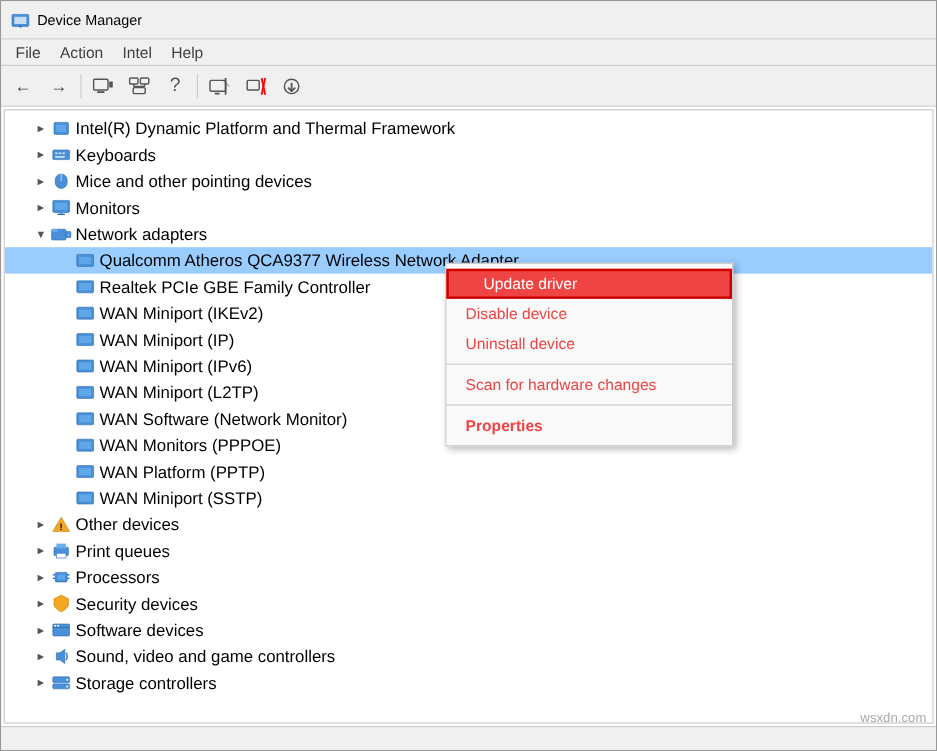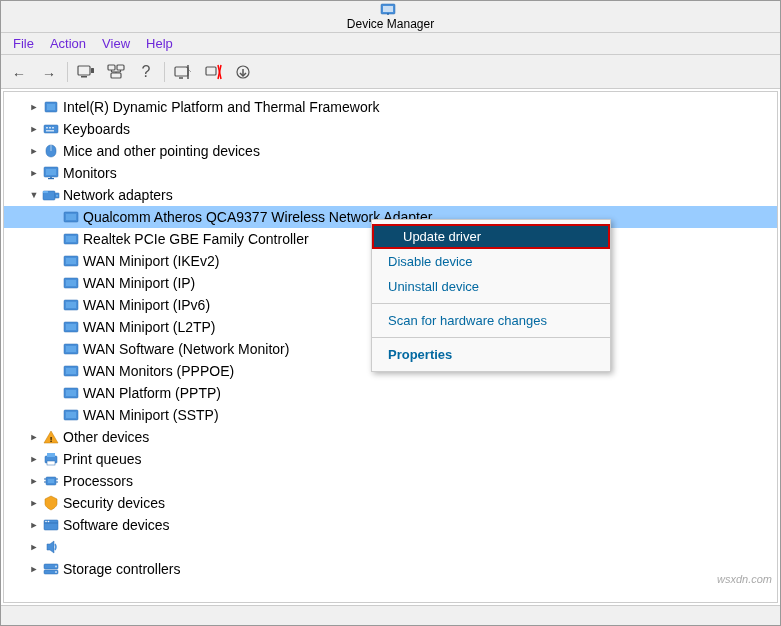--- a/index.html
+++ b/index.html
@@ -14,21 +14,20 @@
     }
 
     
     .title-bar {
       background: #f0f0f0;
       height: 32px;
       display: flex;
       align-items: center;
       padding: 0 8px;
       border-bottom: 1px solid #ccc;
-      flex-direction: column;
     }
     .title-bar-icon {
       width: 16px;
       height: 16px;
       margin-right: 6px;
     }
     .title-bar-text {
       font-size: 12px;
       color: #000;
     }
@@ -39,21 +38,21 @@
       height: 22px;
       display: flex;
       align-items: center;
       padding: 0 4px;
       border-bottom: 1px solid #ccc;
     }
     .menu-item {
       padding: 2px 8px;
       font-size: 13px;
       cursor: pointer;
-      color: #6d28d9;
+      color: #404040;
     }
 
     
     .toolbar {
       background: #f0f0f0;
       height: 34px;
       display: flex;
       align-items: center;
       padding: 0 4px;
       border-bottom: 1px solid #ccc;
@@ -144,25 +143,25 @@
       background: #f9f9f9;
       border: 1px solid #ccc;
       box-shadow: 2px 2px 6px rgba(0,0,0,0.3);
       z-index: 1000;
       padding: 4px 0;
     }
     .context-menu-item {
       padding: 5px 16px;
       cursor: pointer;
       font-size: 13px;
-      color: #0369a1;
+      color: #ef4444;
       white-space: nowrap;
     }
     .context-menu-item.active {
-      background: #0c4a6e;
+      background: #ef4444;
       color: #fff;
       outline: 2px solid #c00;
       outline-offset: -2px;
       padding-left: 31px;
     }
     .context-menu-item.bold {
       font-weight: bold;
     }
     .context-menu-sep {
       height: 1px;
@@ -184,43 +183,42 @@
 
     
     .tb-icon {
       font-size: 14px;
       color: #444;
       line-height: 1;
     }
 
     .watermark {
       position: absolute;
-      bottom: 20px;
+      bottom: 0;
       right: 8px;
       font-size: 11px;
       color: #aaa;
-      font-style: italic;
     }
   </style>
 </head>
 <body>
 
 <div class="title-bar">
   <svg class="title-bar-icon" viewBox="0 0 16 16">
     <rect x="1" y="3" width="14" height="10" rx="1" fill="#4a90d9" stroke="#2a6ab0" stroke-width="0.5"></rect>
     <rect x="3" y="5" width="10" height="6" fill="#fff" opacity="0.7"></rect>
     <circle cx="8" cy="13" r="1" fill="#2a6ab0"></circle>
   </svg>
   <span class="title-bar-text">Device Manager</span>
 </div>
 
 <div class="menu-bar">
   <span class="menu-item">File</span>
   <span class="menu-item">Action</span>
-  <span class="menu-item">View</span>
+  <span class="menu-item">Intel</span>
   <span class="menu-item">Help</span>
 </div>
 
 <div class="toolbar">
   <div class="toolbar-btn">
     <span class="tb-icon">←</span>
   </div>
   <div class="toolbar-btn">
     <span class="tb-icon">→</span>
   </div>
@@ -509,20 +507,21 @@
     </div>
 
     <div class="tree-item indent-1">
       <span class="tree-toggle">►</span>
       <span class="tree-icon">
         <svg width="16" height="14" viewBox="0 0 16 14">
             <polygon points="4,4 4,10 7,10 11,13 11,1 7,4" fill="#4a90d9" stroke="#2a6ab0" stroke-width="0.5"></polygon>
             <path d="M12,4 Q14,7 12,10" fill="none" stroke="#4a90d9" stroke-width="1.5"></path>
           </svg>
       </span>
+      <span class="tree-label">Sound, video and game controllers</span>
     </div>
 
     <div class="tree-item indent-1">
       <span class="tree-toggle">►</span>
       <span class="tree-icon">
         <svg width="16" height="14" viewBox="0 0 16 14">
             <rect x="1" y="2" width="14" height="5" rx="1" fill="#4a90d9" stroke="#2a6ab0" stroke-width="0.5"></rect>
             <rect x="1" y="8" width="14" height="4" rx="1" fill="#4a90d9" stroke="#2a6ab0" stroke-width="0.5"></rect>
             <circle cx="13" cy="4.5" r="1" fill="#fff" opacity="0.7"></circle>
             <circle cx="13" cy="10" r="1" fill="#fff" opacity="0.7"></circle>

